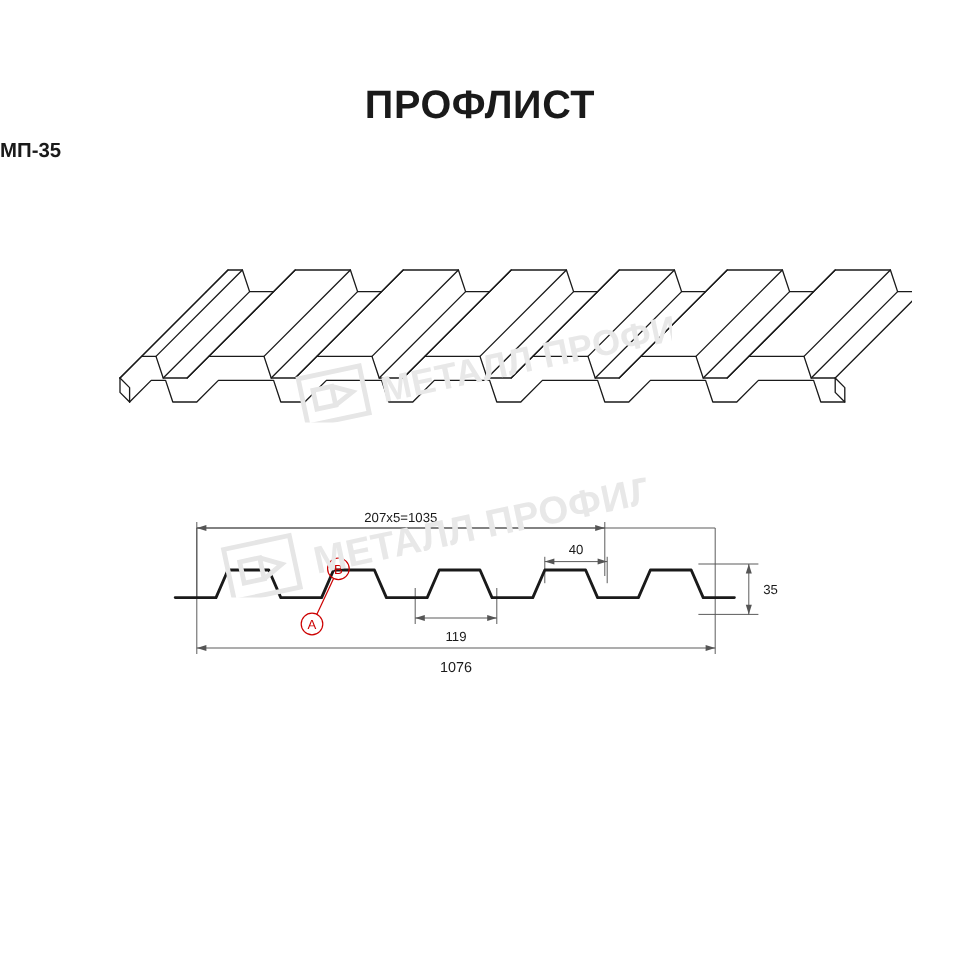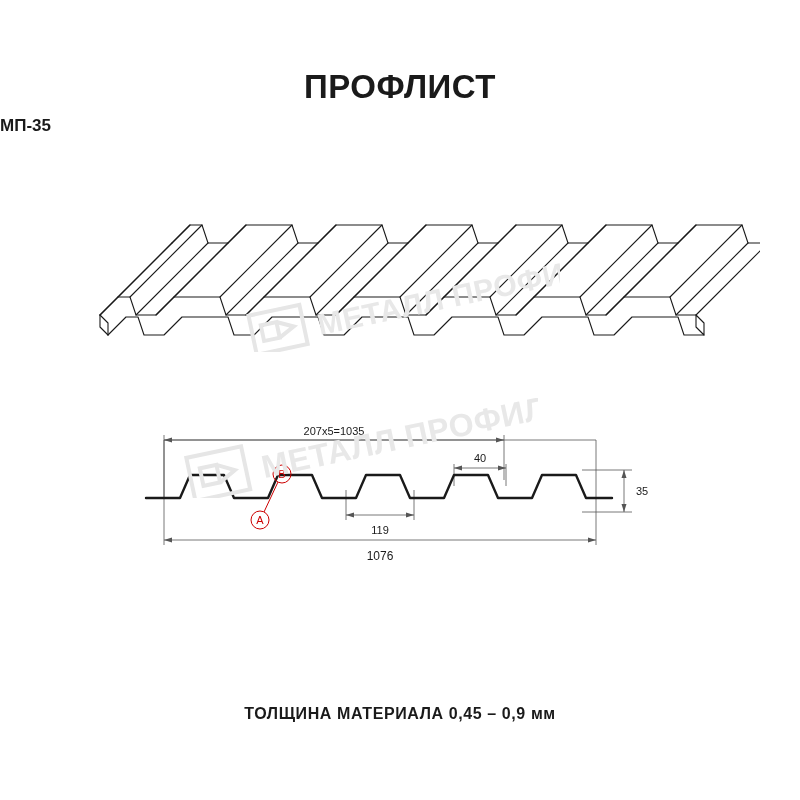--- a/index.html
+++ b/index.html
@@ -230,15 +230,14 @@
         <g fill="none" stroke="#e6e6e6" stroke-width="4">
           <path d="M 10 24 L 10 68 L 66 68 L 66 24 Z"></path>
           <path d="M 21 37 L 38 37 L 38 55 L 21 55 Z"></path>
           <path d="M 38 37 L 55 46 L 38 55"></path>
         </g>
         <text x="82" y="60" font-family="'Liberation Sans', sans-serif" font-size="32" font-weight="bold" fill="#e8e8e8" letter-spacing="0.5">МЕТАЛЛ ПРОФИЛЬ</text>
       </g>
     </svg>
   </div>
 
-  <div class="footnote">ТОЛЩИНА МАТЕРИАЛА 0,45 – 0,9 мм</div>
 
 </div>
 
 </body></html>

